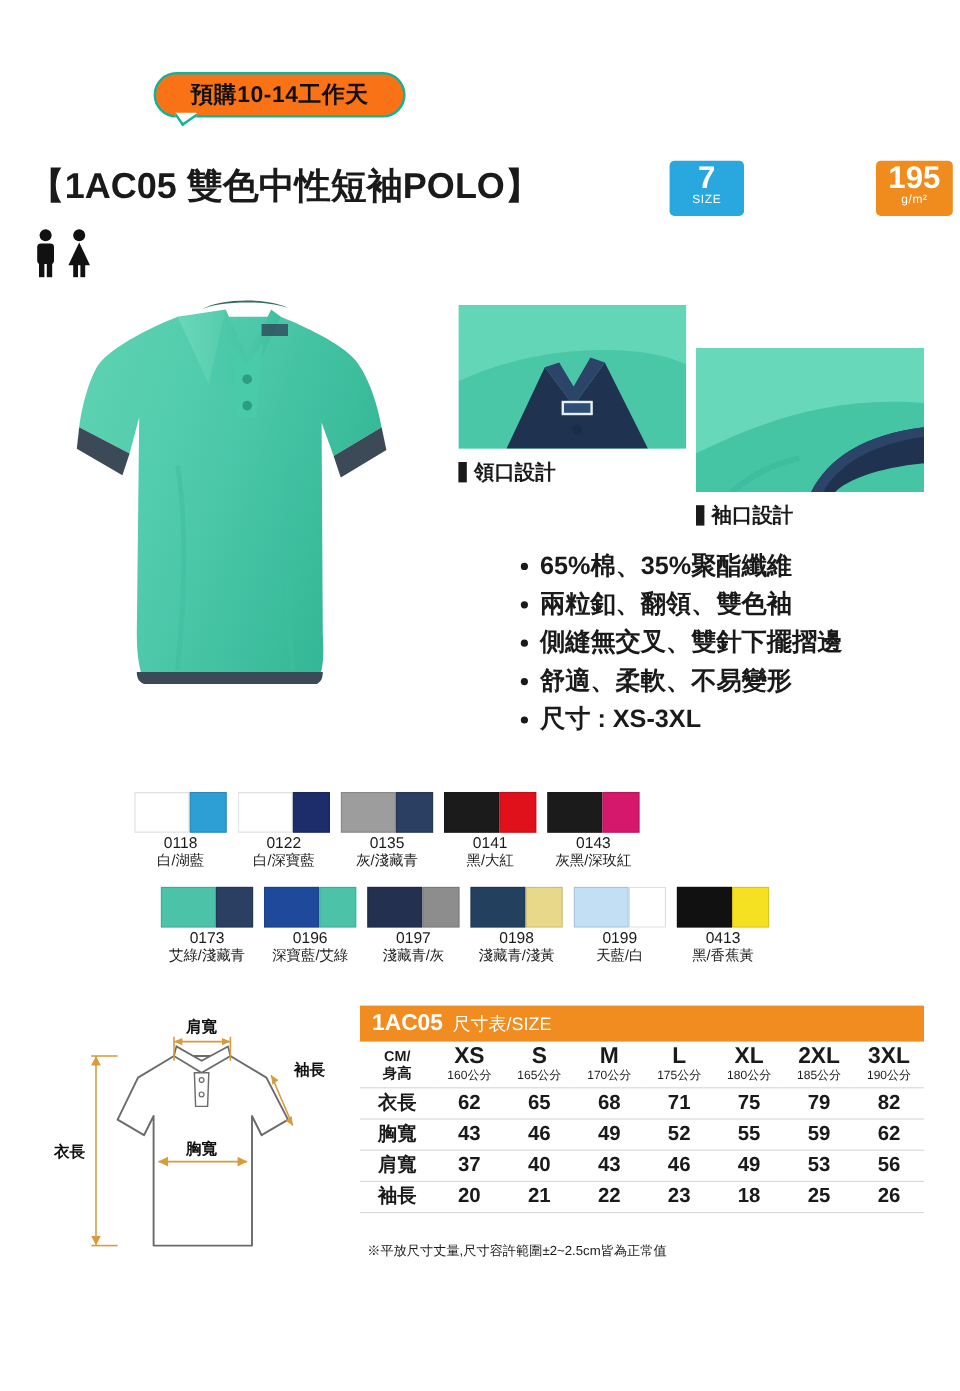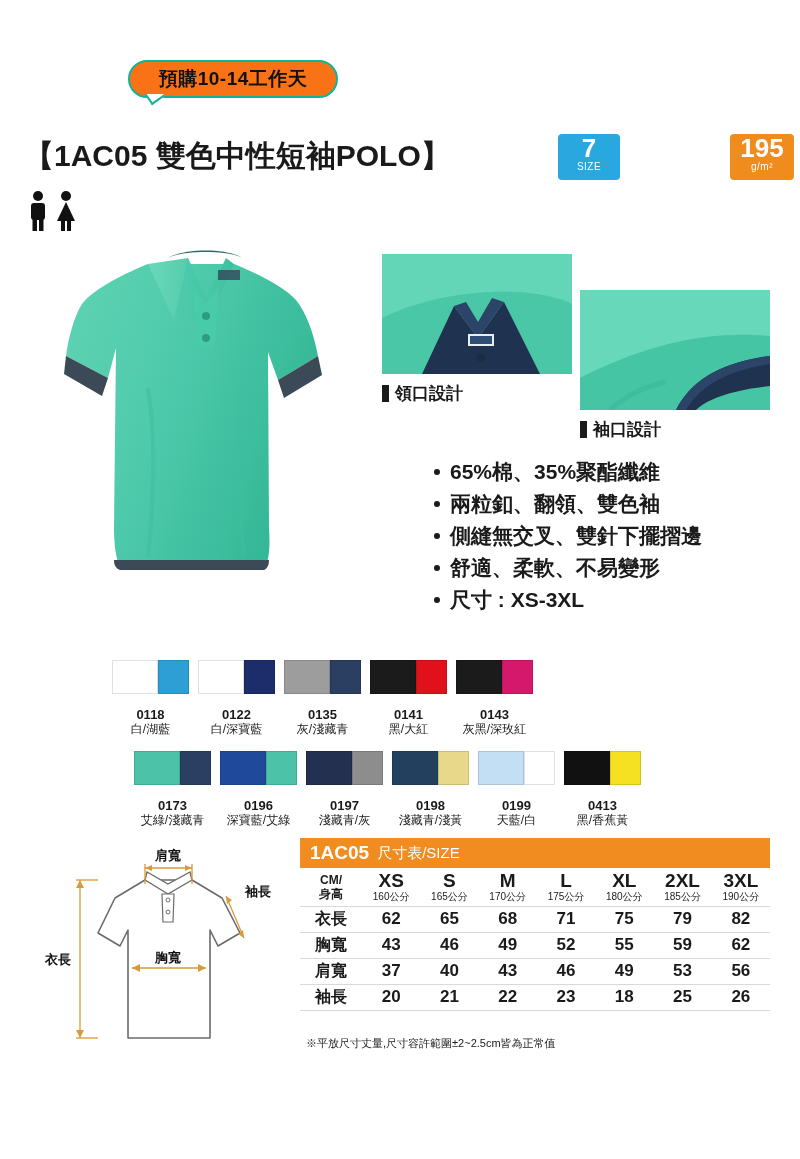--- a/index.html
+++ b/index.html
@@ -189,22 +189,22 @@
   .color-item .chip {
     width: 77px;
     height: 34px;
     display: flex;
   }
   .color-item .chip span { display: block; height: 100%; }
   .color-item .chip .a { width: 60%; }
   .color-item .chip .b { width: 40%; }
   .color-item .code {
     font-size: 13px;
-    font-weight: bold;
-    margin-top: 13px;
+    font-weight: normal;
+    margin-top: 1px;
     line-height: 15px;
   }
   .color-item .name {
     font-size: 12px;
     line-height: 15px;
     white-space: nowrap;
   }
 
   
   .diagram {

